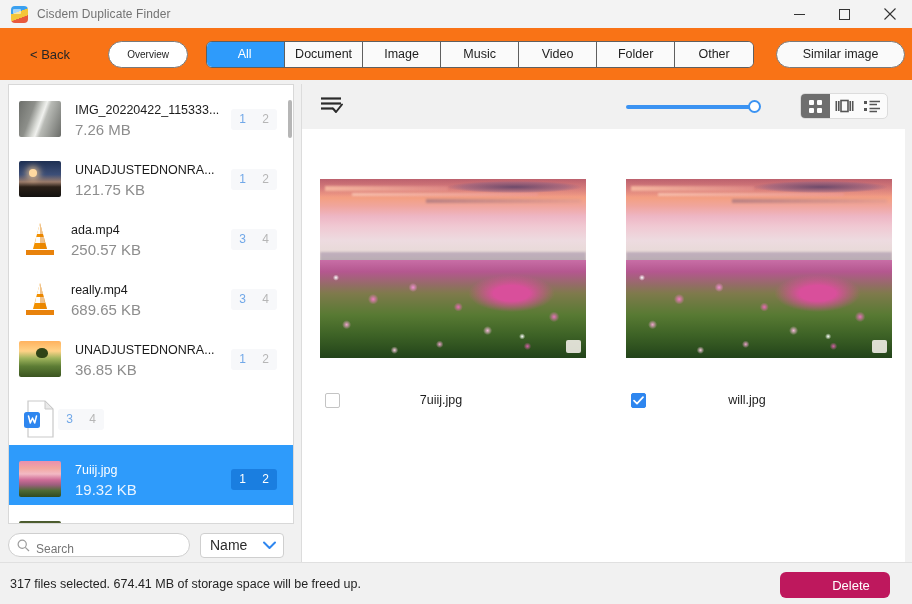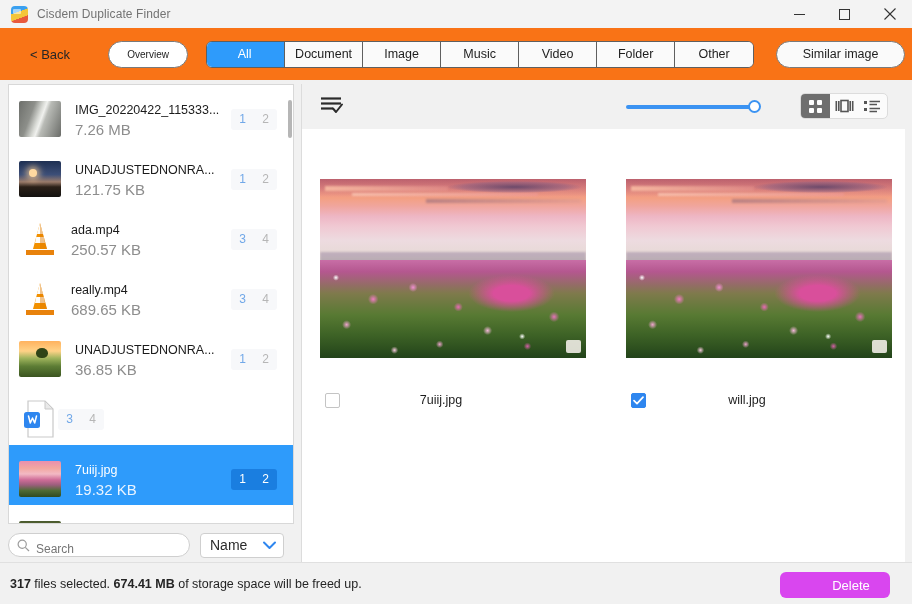--- a/index.html
+++ b/index.html
@@ -232,24 +232,24 @@
     margin-right:44px;
   }
 
   
   .statusbar {
     position:absolute; left:0; bottom:0; width:912px; height:42px;
     background:#f1f1f1; border-top:1px solid #e0e0e0;
     display:flex; align-items:center;
   }
   .status-text { margin-left:10px; font-size:12.5px; color:#242424; }
-  .status-text b { font-weight:bold; }
+  .status-text b { font-weight:normal; }
   .delete-btn {
     position:absolute; right:22px; top:9px; width:110px; height:26px;
-    background:#d946ef; border:none; border-radius:6px; color:#ffffff;
+    background:#be185d; border:none; border-radius:6px; color:#ffffff;
     font-size:13px; cursor:pointer; font-family:inherit;padding-left:32px;
   }
 </style>
 </head>
 <body>
 
 <div id="app">
 
   <div class="titlebar">
     <div class="app-icon"></div>

